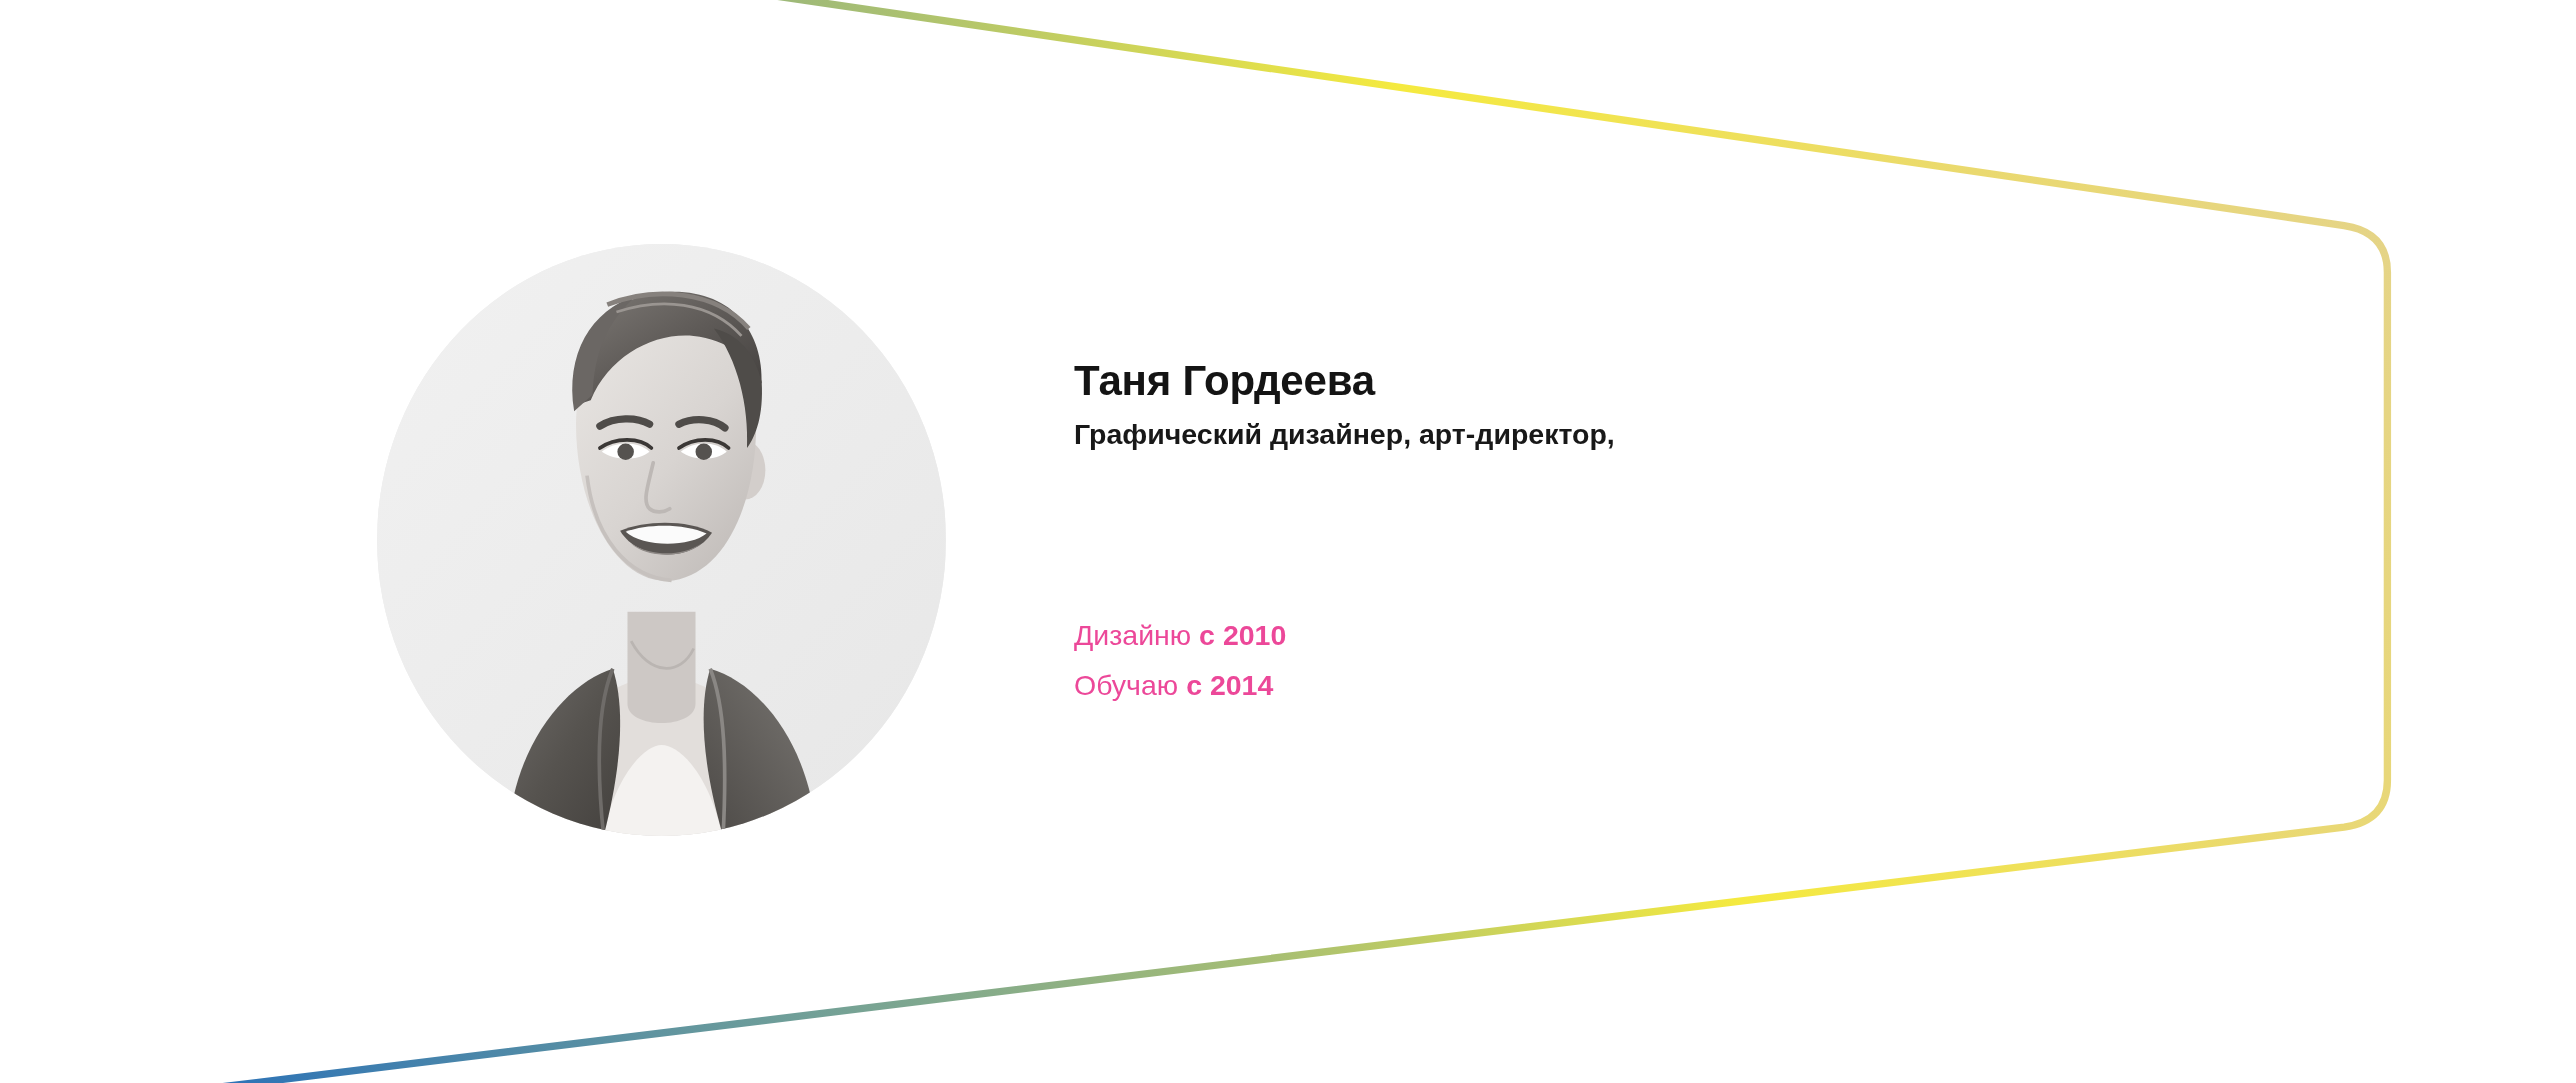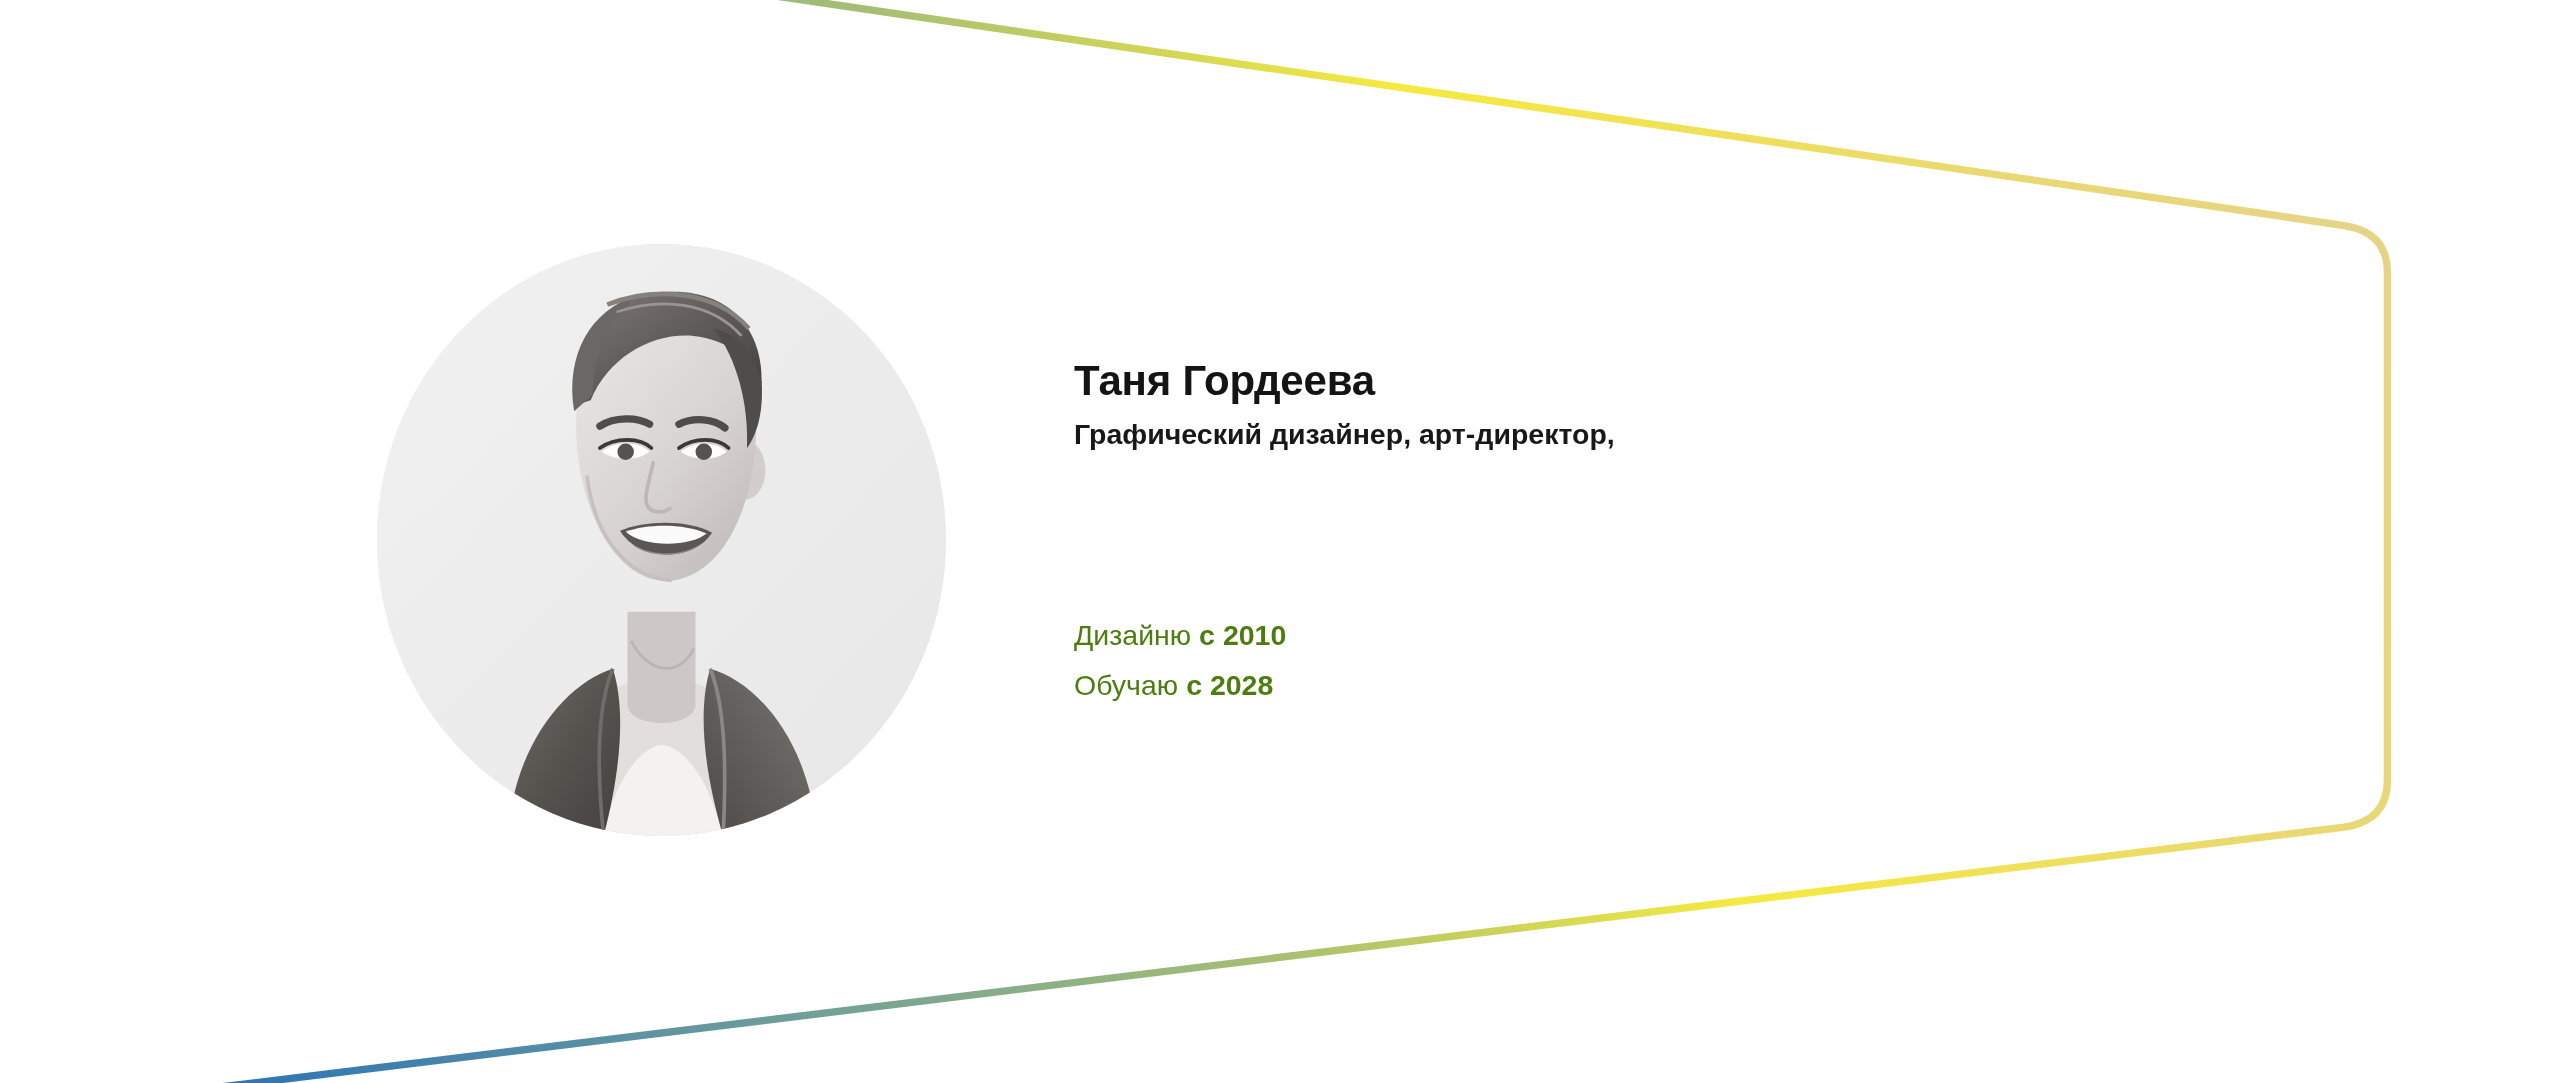--- a/index.html
+++ b/index.html
@@ -78,21 +78,21 @@
   }
 
   #facts {
     position: absolute;
     left: 1074px;
     top: 610px;
   }
   .fact-line {
     font-size: 28.5px;
     line-height: 50px;
-    color: #4d7c0f;
+    color: #ec4899;
     white-space: nowrap;
   }
   .fact-line .fact-value {
     font-weight: bold;
   }
 </style>
 </head>
 <body>
 
 <div id="slide">
@@ -198,18 +198,18 @@
     <div class="role-line">Графический дизайнер, арт-директор,</div>
   </div>
 
   <div id="facts">
     <div class="fact-line">
       <span>Дизайню</span>
       <span class="fact-value">с 2010</span>
     </div>
     <div class="fact-line">
       <span>Обучаю</span>
-      <span class="fact-value">с 2028</span>
+      <span class="fact-value">с 2014</span>
     </div>
   </div>
 
 </div>
 
 
 </body></html>

